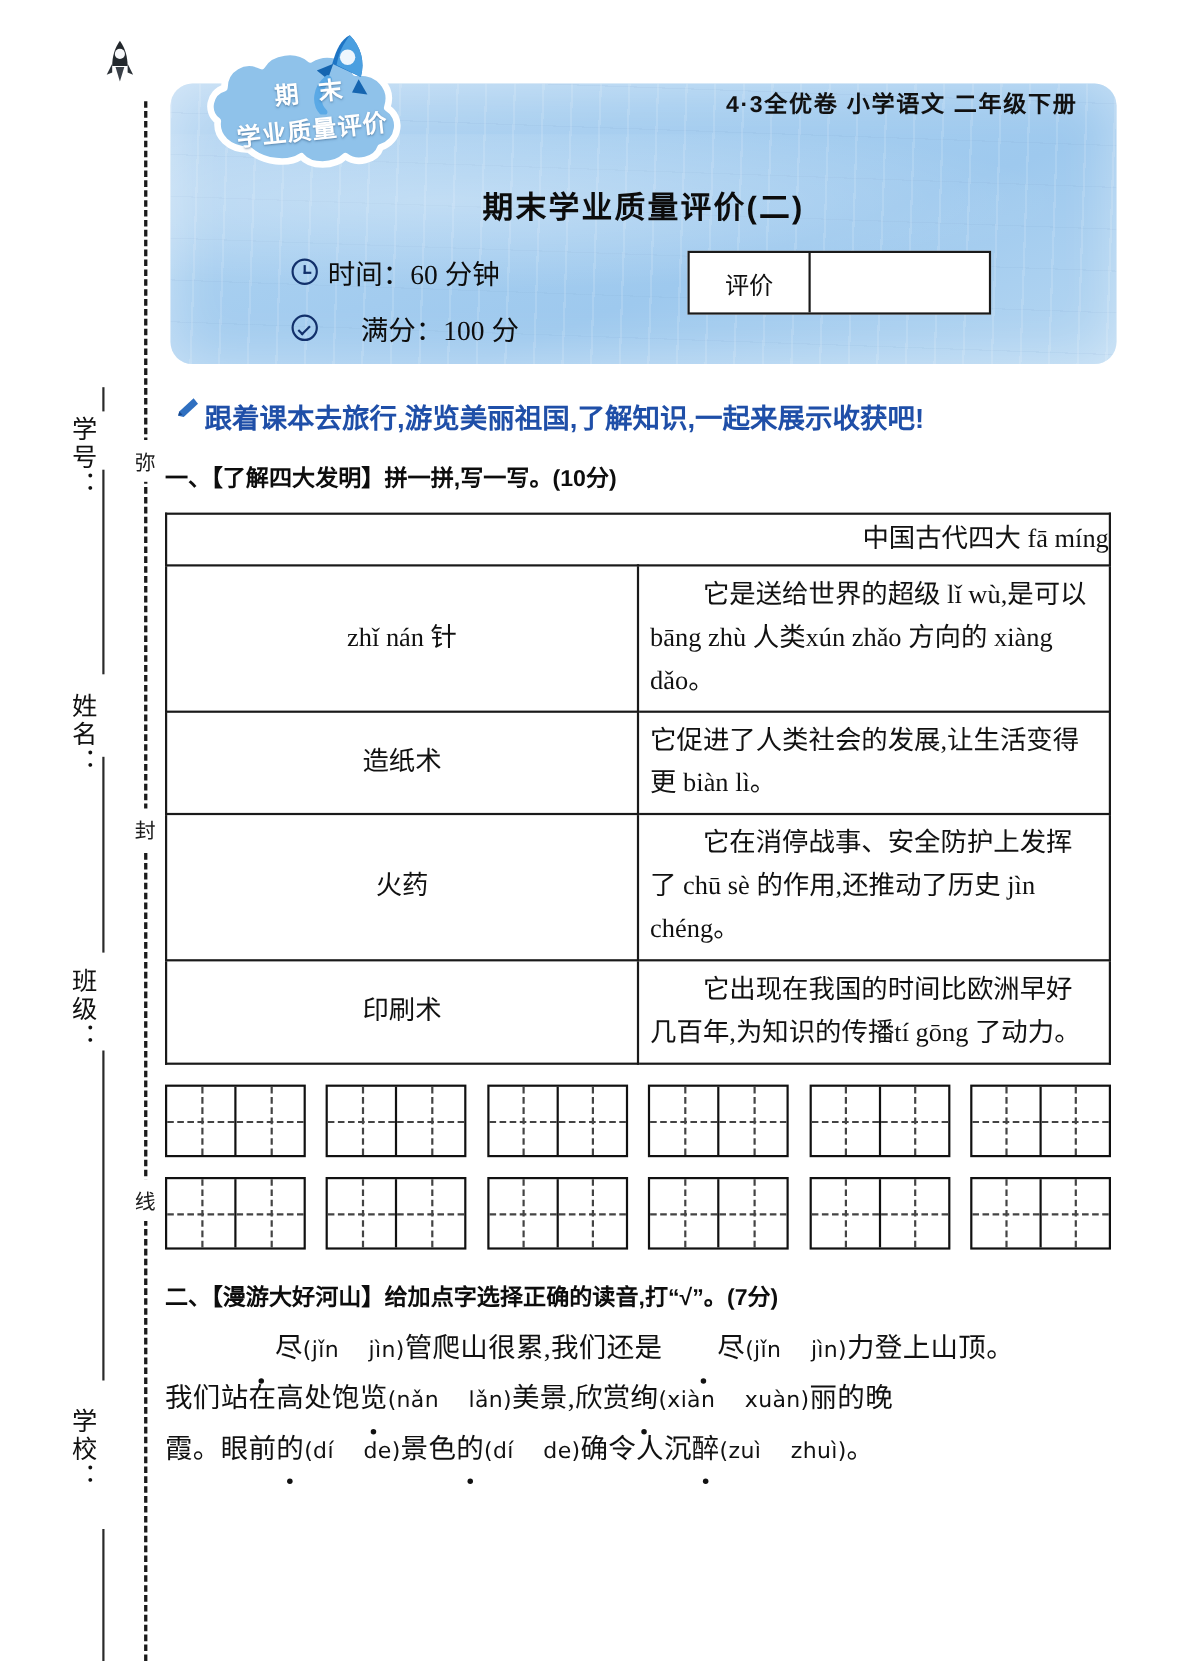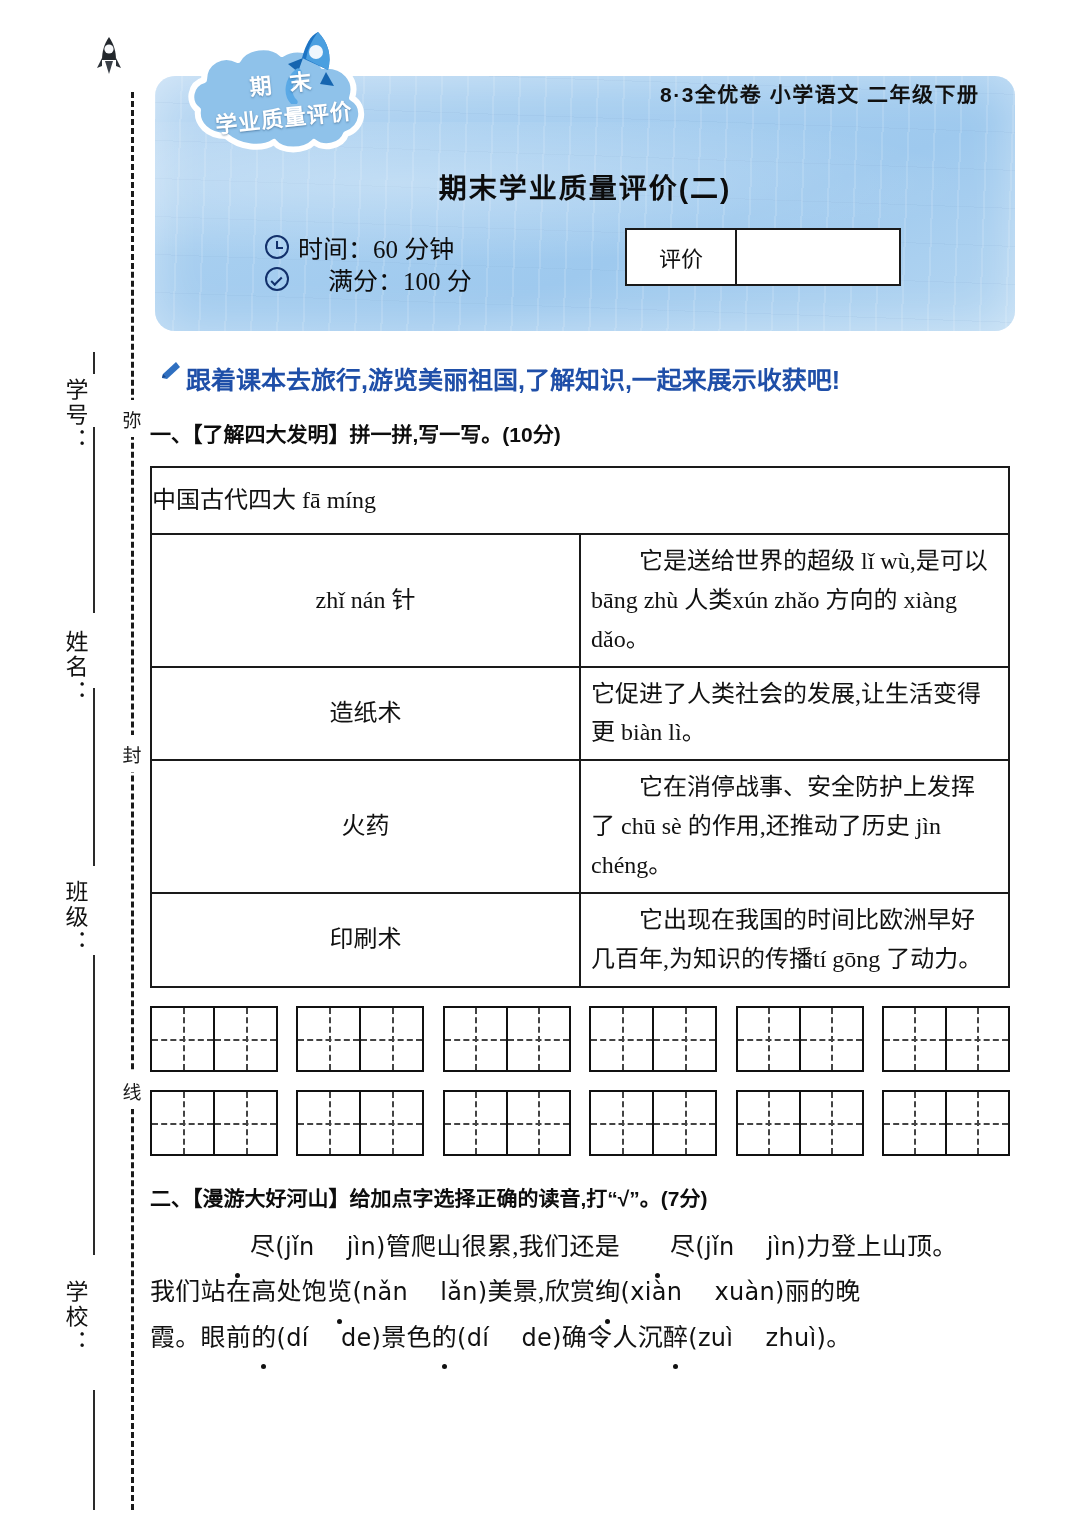--- a/index.html
+++ b/index.html
@@ -148,21 +148,21 @@
   .meta-row {
     position: absolute;
     left: 110px;
     display: flex; align-items: center; gap: 9px;
     font-size: 25px;
     color: #0d0d0d;
     z-index: 4;
     white-space: nowrap;
   }
   .meta-row.m1 { top: 153px; justify-content: space-between; }
-  .meta-row.m2 { top: 185px; gap: 39px; }
+  .meta-row.m2 { top: 204px; gap: 39px; }
   .meta-icon {
     width: 24px; height: 24px;
     border: 2px solid #12306b;
     border-radius: 50%;
     position: relative;
     flex: none;
   }
   .meta-icon.clock::after {
     content:""; position:absolute;
     left:9px; top:4px; width:2px; height:8px;
@@ -245,22 +245,22 @@
     table-layout: fixed;
   }
   #invention-table td {
     border: 2px solid #1a1a1a;
     padding: 7px 10px;
     font-size: 24px;
     line-height: 1.62;
     vertical-align: middle;
   }
   #invention-table td.hdr {
-    text-align: left;
-    padding: 13px 0;
+    text-align: right;
+    padding: 3px 0;
   }
   #invention-table td.name {
     width: 175px;
     text-align: center;
   }
   #invention-table td.desc {
     text-indent: 2em;
   }
   #invention-table td.desc.oneline { text-indent: 0; }
 
@@ -307,21 +307,21 @@
   }
   .dot-char::after {
     content:"";
     position:absolute;
     left: 50%; bottom: -9px;
     width: 5px; height: 5px;
     margin-left: -2.5px;
     border-radius: 50%;
     background: #111;
   }
-  .opt { font-family: "DejaVu Sans", sans-serif; font-size: 24px; }
+  .opt { font-family: "DejaVu Sans", sans-serif; font-size: 20px; }
 </style>
 </head>
 <body>
 
 <div id="seal-strip">
   <svg class="seal-rocket" viewBox="0 0 26 46">
     <path d="M13 1 C18 8 20 16 20 24 L6 24 C6 16 8 8 13 1 Z" fill="#23282d"></path>
     <path d="M6 22 L1 32 L6 30 Z" fill="#2c3238"></path>
     <path d="M20 22 L25 32 L20 30 Z" fill="#2c3238"></path>
     <path d="M9 25 L13 38 L17 25 Z" fill="#3a4048"></path>
@@ -338,21 +338,21 @@
   <div class="seal-word w1">弥</div>
   <div class="seal-word w2">封</div>
   <div class="seal-word w3">线</div>
 
   <div class="seal-field f1">学号：</div>
   <div class="seal-field f2">姓名：</div>
   <div class="seal-field f3">班级：</div>
   <div class="seal-field f4">学校：</div>
 </div>
 
-<div id="brand-line">8·3全优卷  小学语文  二年级下册</div>
+<div id="brand-line">4·3全优卷  小学语文  二年级下册</div>
 
 <div id="header-band">
   <div id="paper-title">期末学业质量评价(二)</div>
 
   <div class="meta-row m1">
     <span class="meta-icon clock"></span>
     <span>时间：60 分钟</span>
   </div>
   <div class="meta-row m2">
     <span class="meta-icon check"></span>

